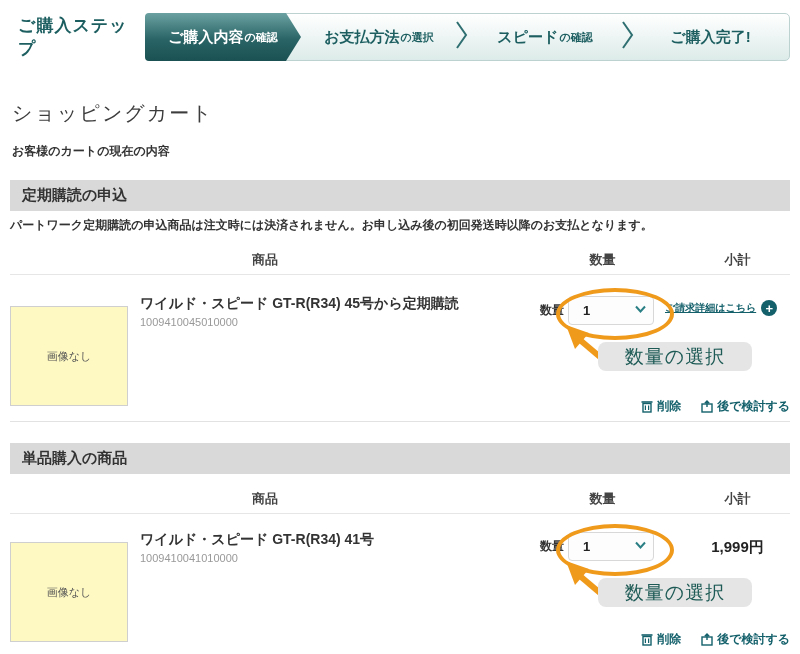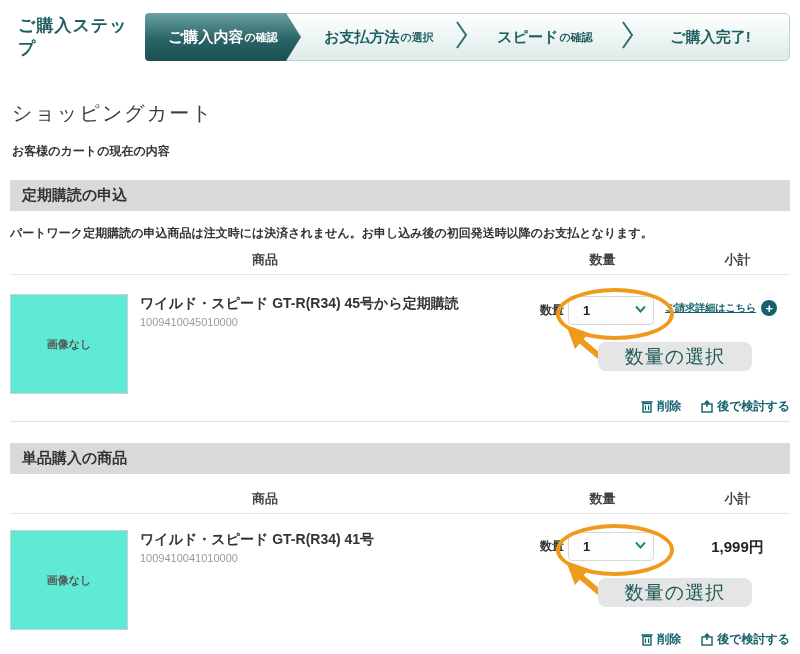--- a/index.html
+++ b/index.html
@@ -21,32 +21,32 @@
     border-radius:4px 0 0 4px;margin:-1px 0 -1px -1px;z-index:2;
   }
   .chev{align-self:center;flex:0 0 auto;margin:0 -2px;}
   
   .page-title{position:absolute;top:100px;left:12px;font-size:20px;color:#3c3c3c;letter-spacing:2px;font-weight:500;}
   .page-subtitle{position:absolute;top:143px;left:12px;font-size:12px;font-weight:bold;color:#333;}
   
   .section-bar{position:absolute;left:10px;width:780px;height:31px;background:#d9d9d9;display:flex;align-items:center;
     box-sizing:border-box;padding-left:12px;font-size:15px;font-weight:bold;color:#333;}
   #sec1-bar{top:180px;} #sec2-bar{top:443px;}
-  .note{position:absolute;top:225px;left:10px;font-size:12px;font-weight:600;color:#333;}
+  .note{position:absolute;top:217px;left:10px;font-size:12px;font-weight:600;color:#333;}
   
   .thead{position:absolute;left:10px;width:780px;height:29px;display:grid;grid-template-columns:130px 380px 165px 105px;
     border-bottom:1px solid #e6e6e6;font-size:13px;color:#444;font-weight:600;}
   #thead1{top:245px;} #thead2{top:484px;}
   .thead span{align-self:center;text-align:center;}
   .col-product{grid-column:1/3;}
   
   .item-row{position:absolute;left:10px;width:780px;height:106px;display:grid;grid-template-columns:130px 380px 165px 105px;}
   #row1{top:290px;} #row2{top:526px;}
-  .img-box{width:118px;height:100px;margin-top:4px;background:#5eead4;border:1px solid #cfcfcf;box-sizing:border-box;
-    display:flex;align-items:center;justify-content:center;font-size:11px;font-weight:bold;color:#555;}
+  .img-box{width:118px;height:100px;margin-top:16px;background:#fef9c3;border:1px solid #cfcfcf;box-sizing:border-box;
+    display:flex;align-items:center;justify-content:center;font-size:11px;font-weight:normal;color:#555;}
   .pname{font-size:14px;font-weight:bold;color:#333;margin-top:5px;}
   .pcode{font-size:11px;color:#999;margin-top:3px;}
   .qty-cell{position:relative;}
   .qty-label{position:absolute;left:20px;top:12px;font-size:12px;font-weight:bold;color:#333;}
   .select-wrap{position:absolute;left:48px;top:6px;width:86px;height:29px;}
   .select-wrap select{
     width:100%;height:100%;appearance:none;-webkit-appearance:none;-moz-appearance:none;
     border:1px solid #d8d8d8;border-radius:4px;background:#fdfdfd;color:#222;
     font-size:13px;font-weight:bold;padding-left:14px;font-family:inherit;
   }

